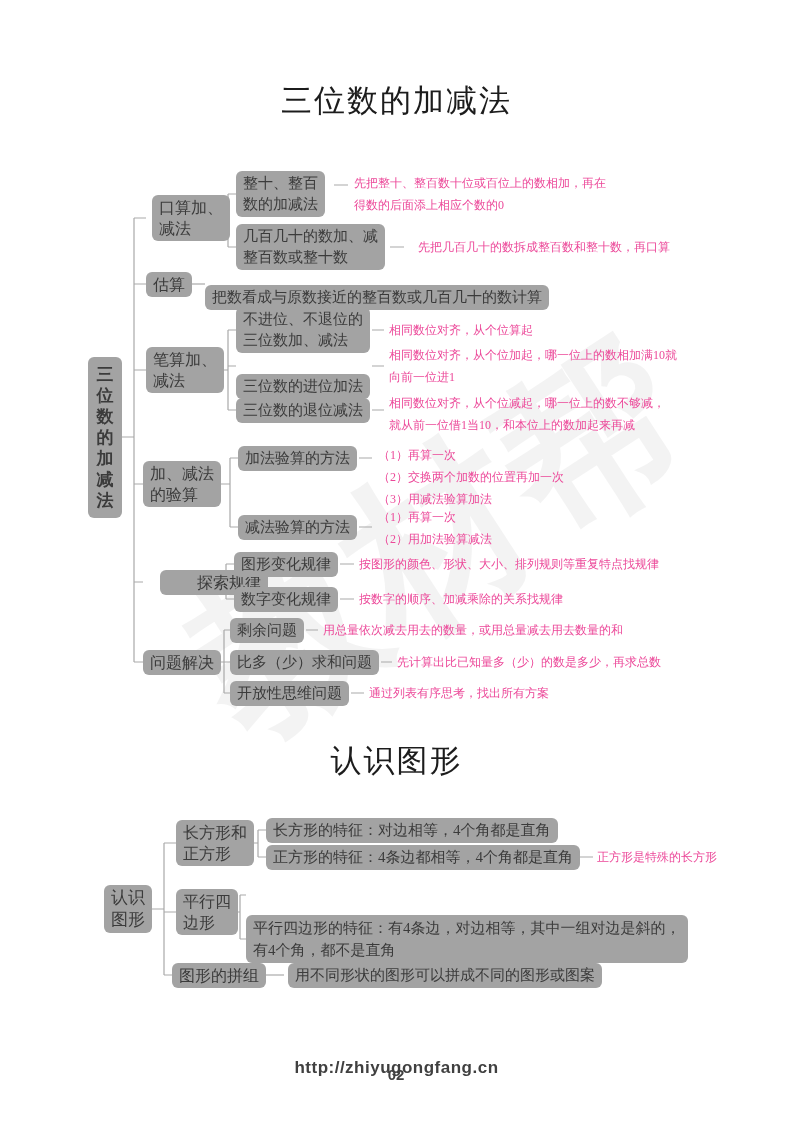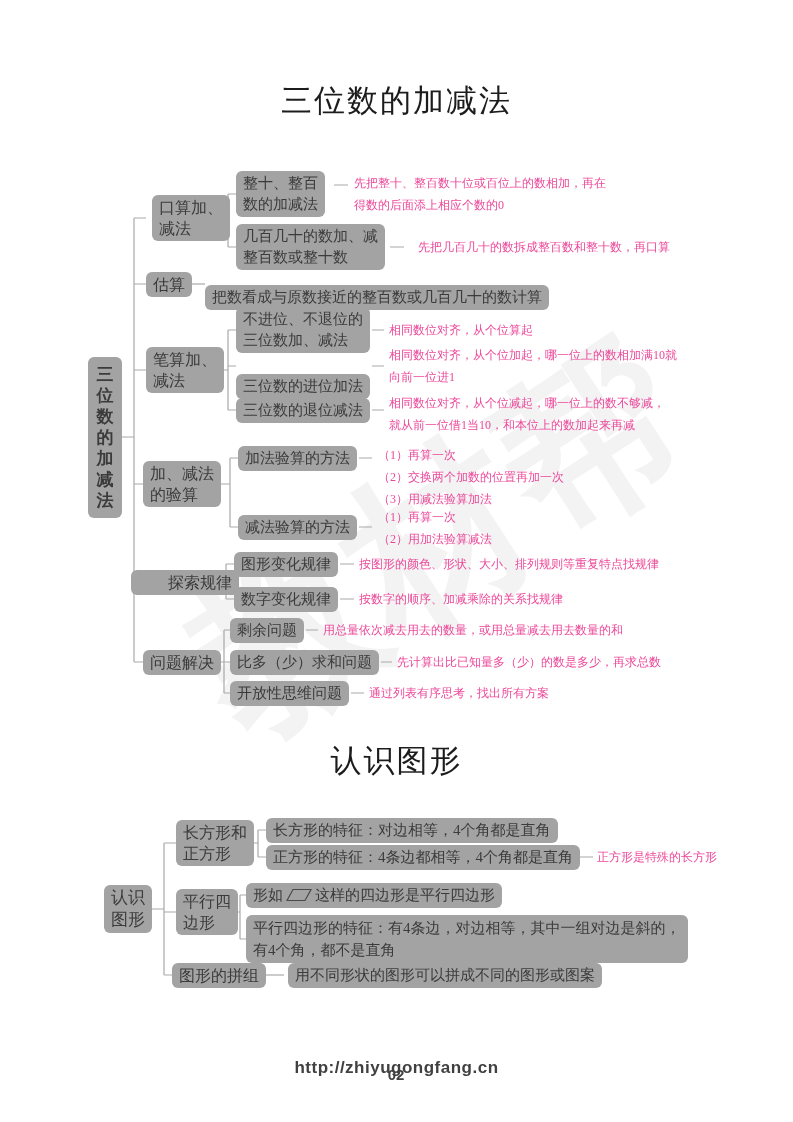--- a/index.html
+++ b/index.html
@@ -106,21 +106,21 @@
   <div class="bubble lvl1" style="left:143px; top:461px;">加、减法
 的验算</div>
   <div class="bubble" style="left:238px; top:446px;">加法验算的方法</div>
   <div class="desc" style="left:378px; top:444px;">（1）再算一次
 （2）交换两个加数的位置再加一次
 （3）用减法验算加法</div>
   <div class="bubble" style="left:238px; top:515px;">减法验算的方法</div>
   <div class="desc" style="left:378px; top:506px;">（1）再算一次
 （2）用加法验算减法</div>
 
-  <div class="bubble lvl1" style="left:131px; top:570px;padding-left:37px;">探索规律</div>
+  <div class="bubble lvl1" style="left:160px; top:570px;padding-left:37px;">探索规律</div>
   <div class="bubble" style="left:234px; top:552px;">图形变化规律</div>
   <div class="desc" style="left:359px; top:553px;">按图形的颜色、形状、大小、排列规则等重复特点找规律</div>
   <div class="bubble" style="left:234px; top:587px;">数字变化规律</div>
   <div class="desc" style="left:359px; top:588px;">按数字的顺序、加减乘除的关系找规律</div>
 
   <div class="bubble lvl1" style="left:143px; top:650px;">问题解决</div>
   <div class="bubble" style="left:230px; top:618px;">剩余问题</div>
   <div class="desc" style="left:323px; top:619px;">用总量依次减去用去的数量，或用总量减去用去数量的和</div>
   <div class="bubble" style="left:230px; top:650px;">比多（少）求和问题</div>
   <div class="desc" style="left:397px; top:651px;">先计算出比已知量多（少）的数是多少，再求总数</div>
@@ -133,23 +133,20 @@
 图形</div>
 
   <div class="bubble lvl1" style="left:176px; top:820px;">长方形和
 正方形</div>
   <div class="bubble" style="left:266px; top:818px;">长方形的特征：对边相等，4个角都是直角</div>
   <div class="bubble" style="left:266px; top:845px;">正方形的特征：4条边都相等，4个角都是直角</div>
   <div class="desc" style="left:597px; top:846px;">正方形是特殊的长方形</div>
 
   <div class="bubble lvl1" style="left:176px; top:889px;">平行四
 边形</div>
-  <div class="bubble" style="left:246px; top:883px; white-space:nowrap;"><span>形如</span><svg class="pgram" width="26" height="14" viewBox="0 0 26 14">
-        <path d="M7,1.5 H25 L19,12.5 H1 Z" fill="none" stroke="#4a4a4a" stroke-width="1.2"></path>
-      </svg><span>这样的四边形是平行四边形</span></div>
   <div class="bubble wide" style="left:246px; top:915px;">平行四边形的特征：有4条边，对边相等，其中一组对边是斜的，
 有4个角，都不是直角</div>
 
   <div class="bubble lvl1" style="left:172px; top:963px;">图形的拼组</div>
   <div class="bubble" style="left:288px; top:963px;">用不同形状的图形可以拼成不同的图形或图案</div>
 
   <div class="footer-url">http://zhiyugongfang.cn</div>
   <div class="page-num">02</div>
 
 </div>

